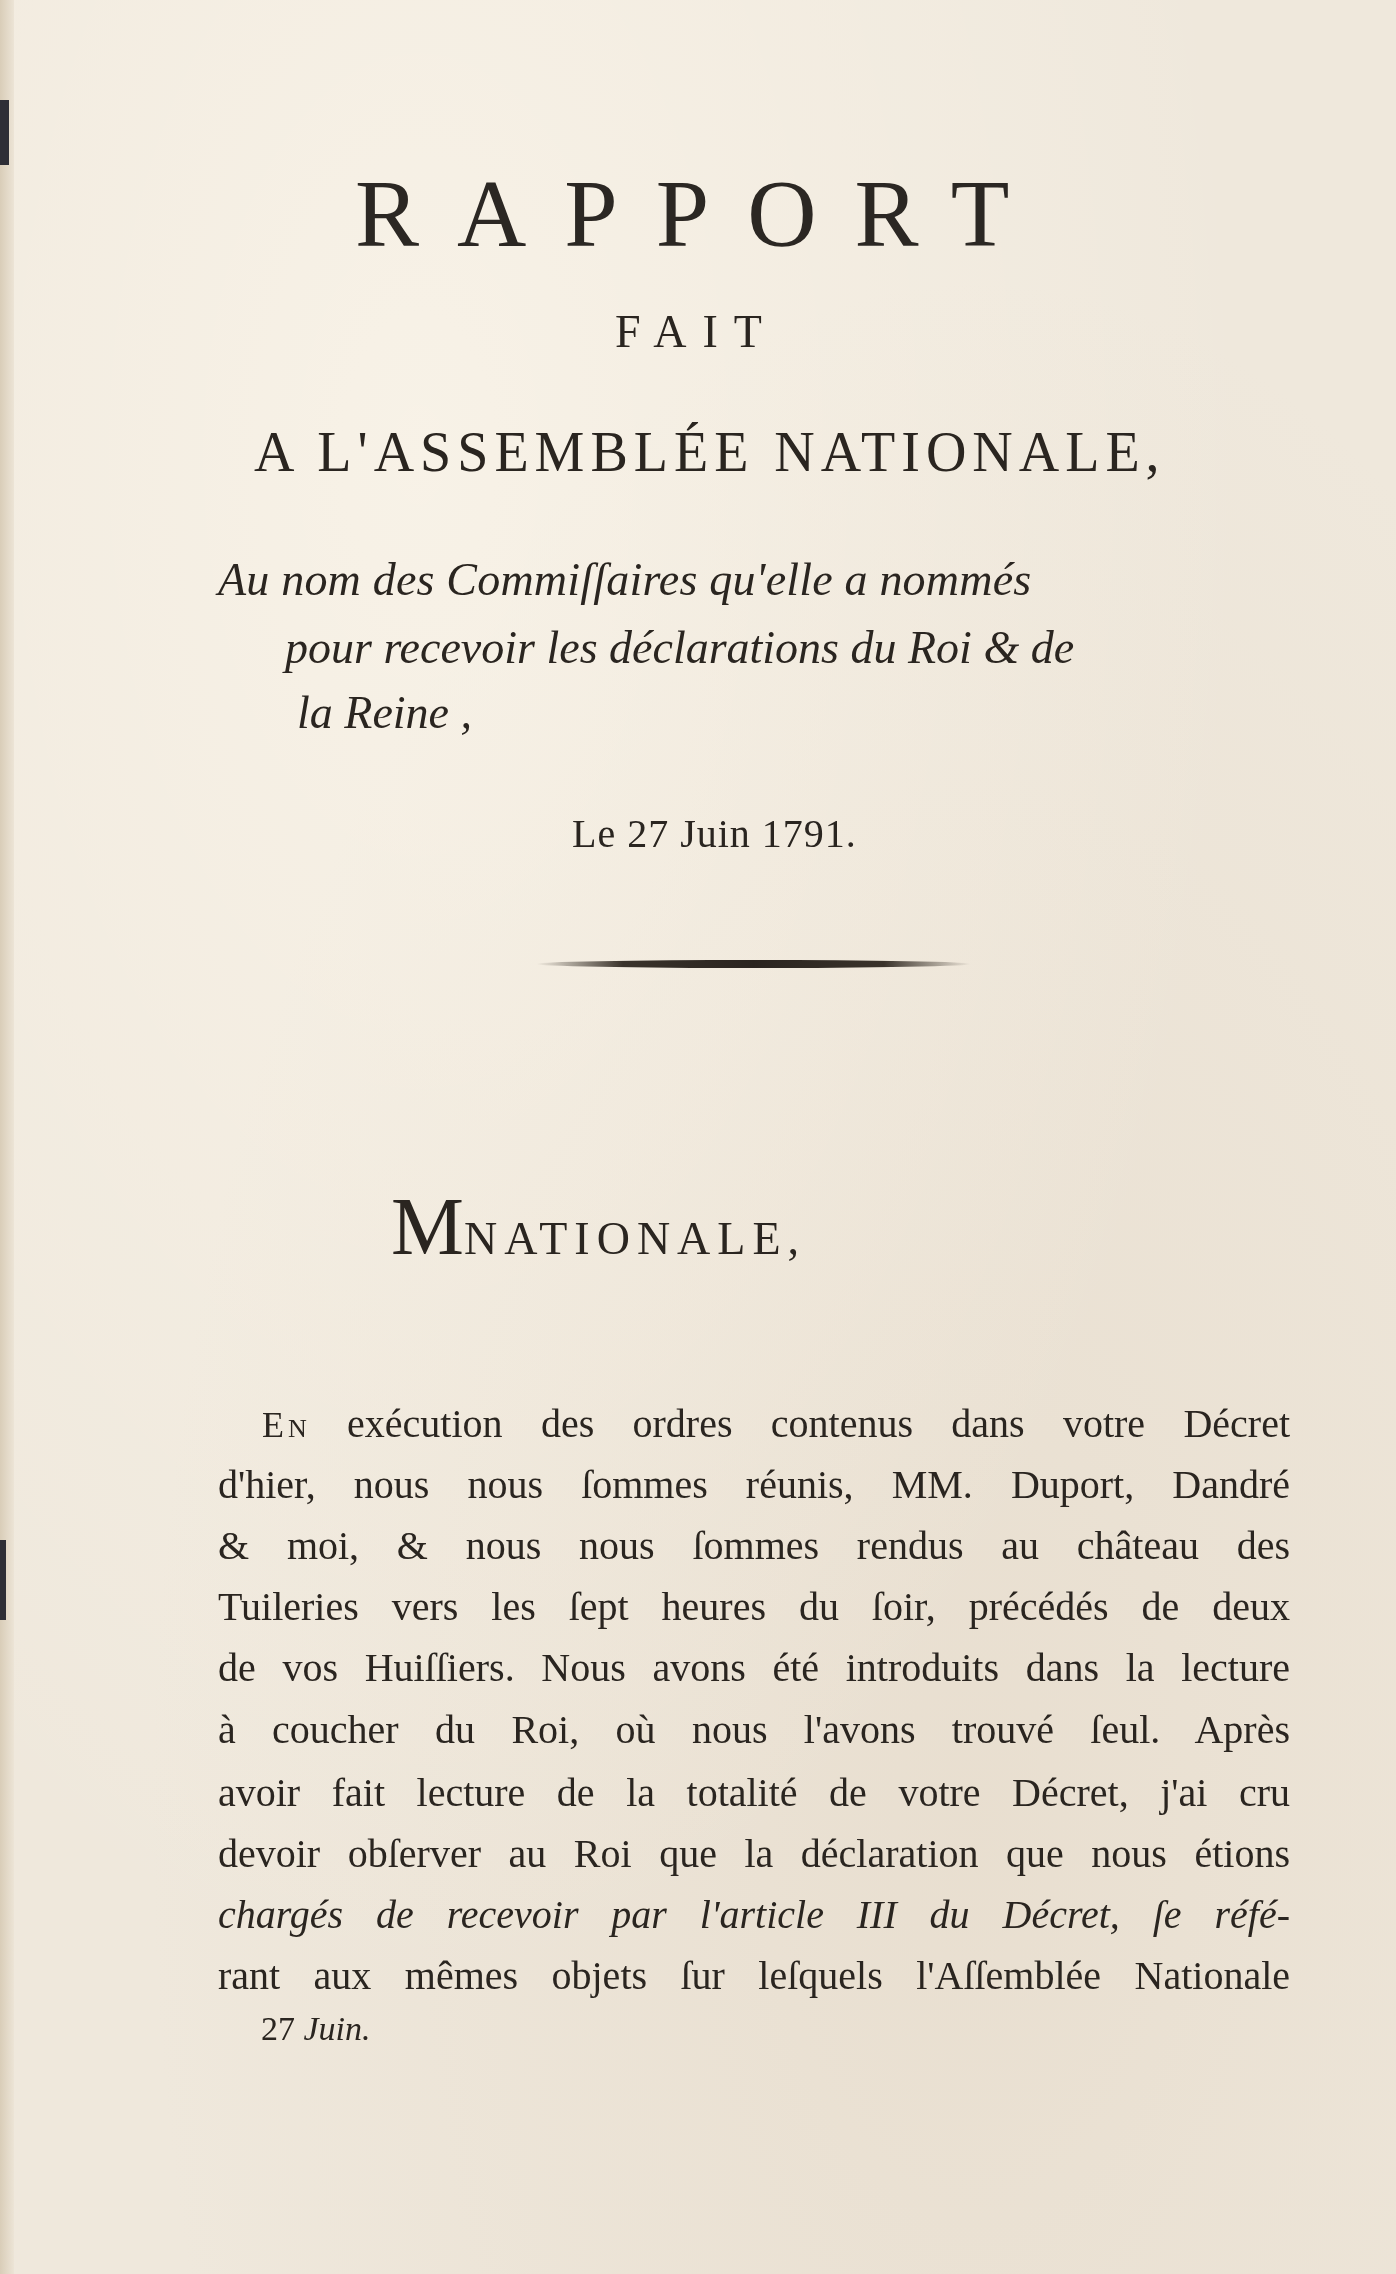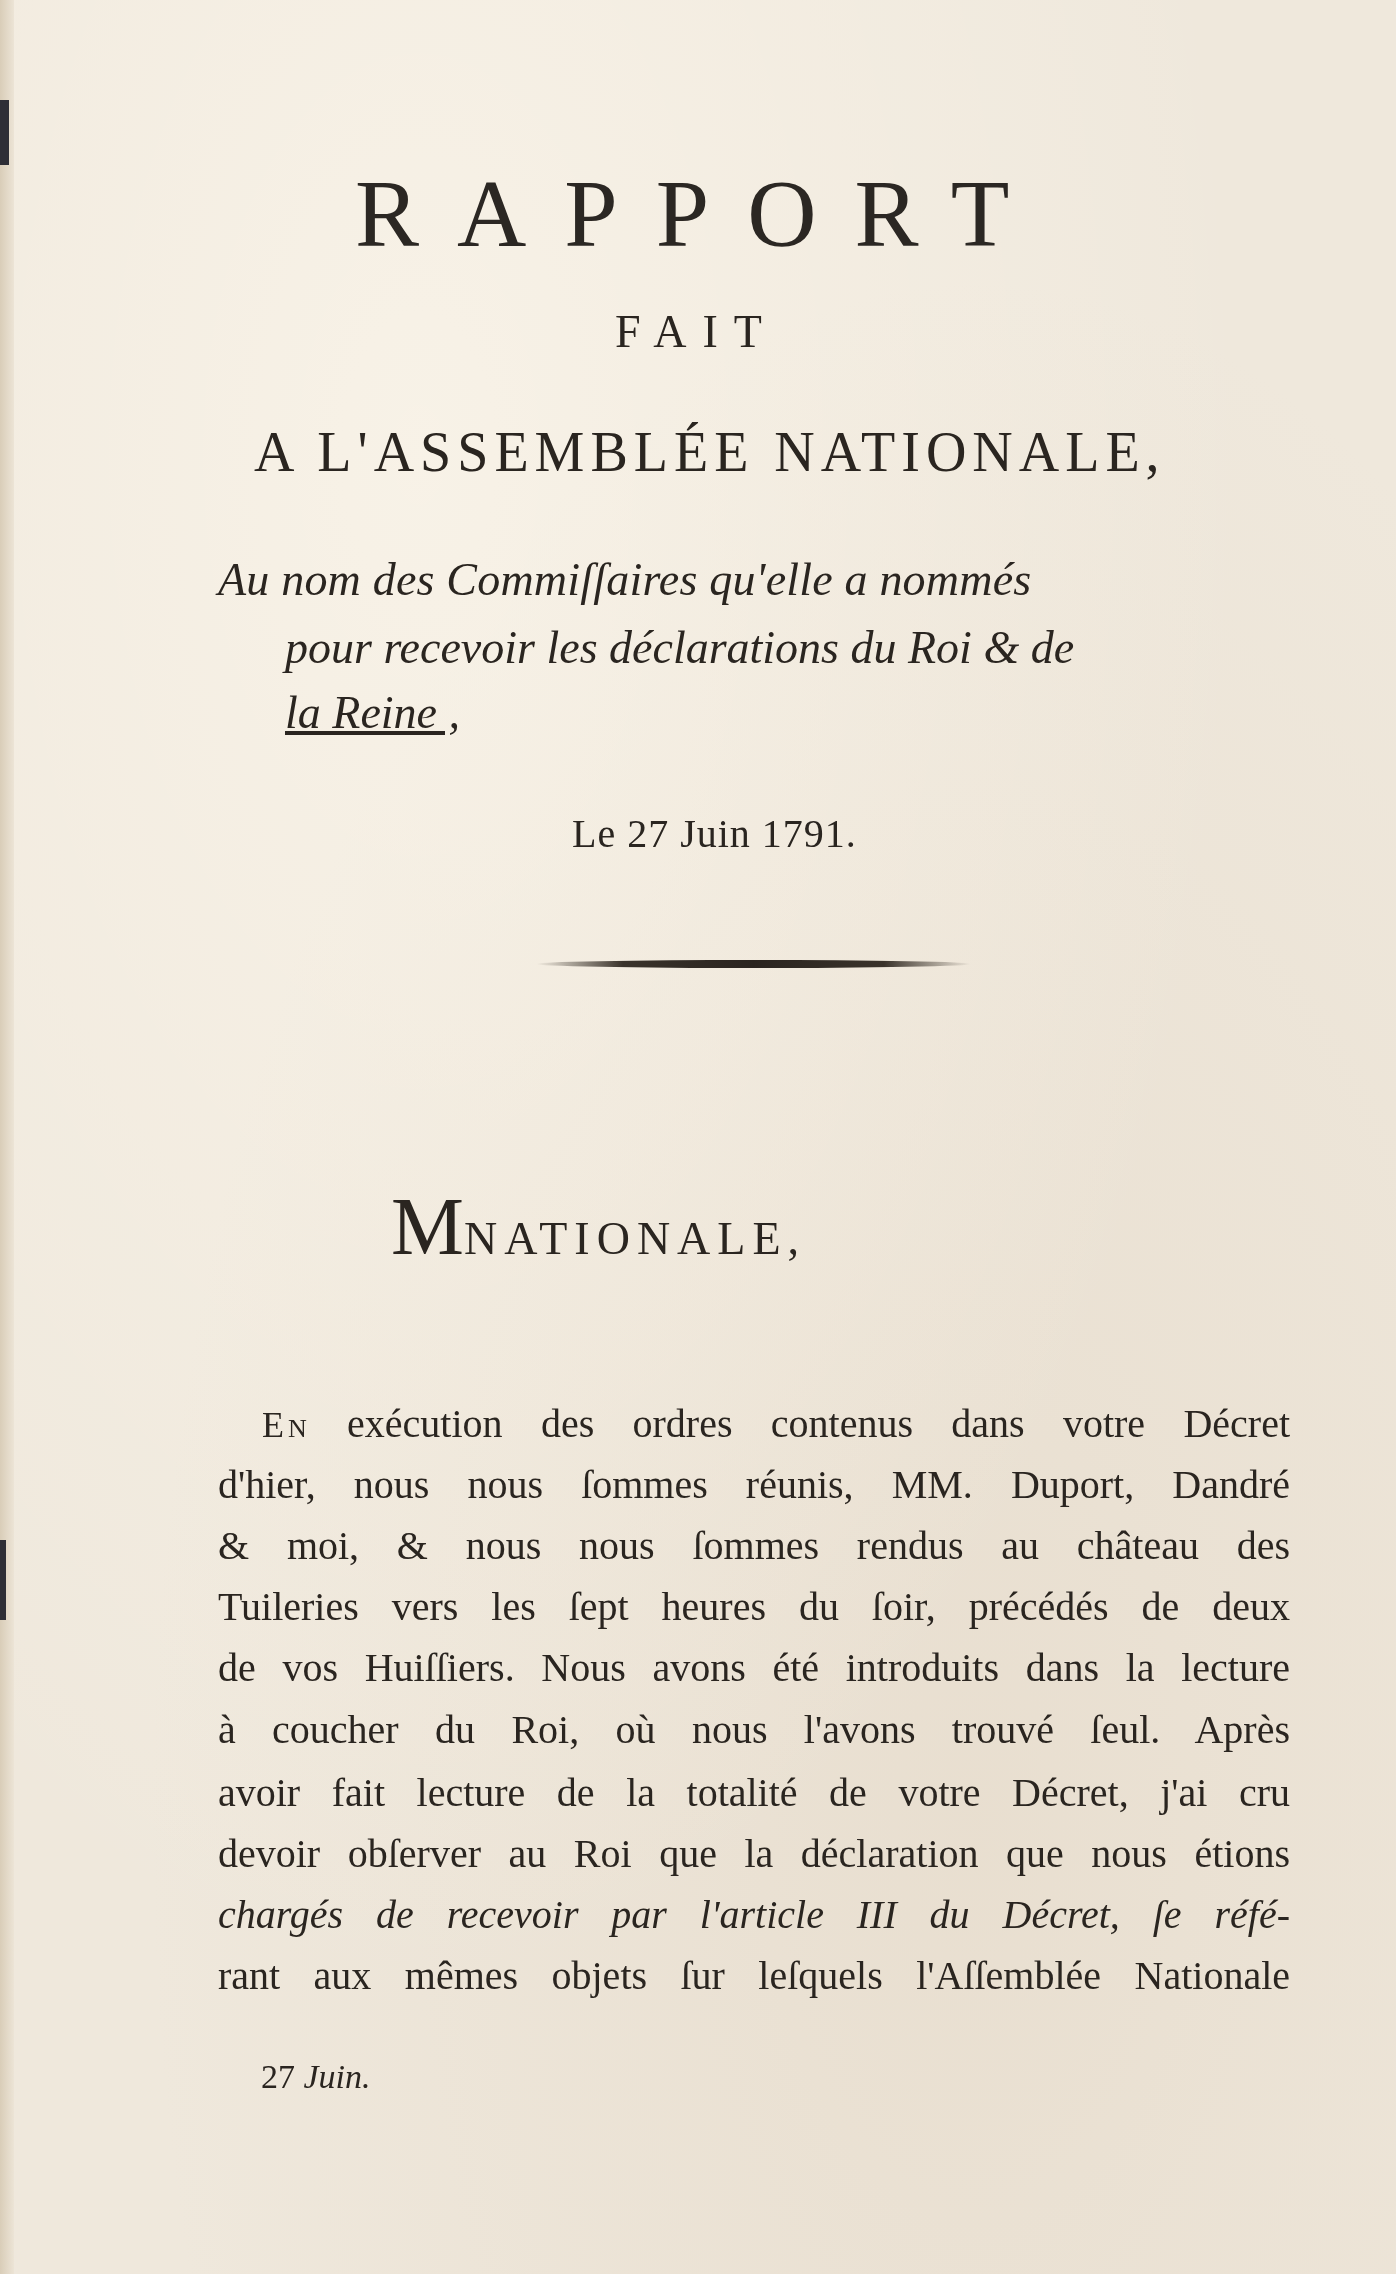--- a/index.html
+++ b/index.html
@@ -22,34 +22,34 @@
   .line { position:absolute; white-space:nowrap; }
   .title {
     left:355px; top:158px; width:785px; font-size:96px; letter-spacing:38px;
     text-align:left; color:#2b2723; font-weight:normal;
   }
   .fait { left:615px; top:305px; font-size:46px; letter-spacing:16px; }
   .assemblee { left:254px; top:420px; font-size:56px; letter-spacing:6px; }
   .ital { font-style:italic; font-size:46px; color:#2a2520; }
   .i1 { left:218px; top:553px; letter-spacing:0.2px; }
   .i2 { left:285px; top:621px; }
-  .i3 { left:285px; top:686px;text-decoration:underline; }
+  .i3 { left:297px; top:686px; }
   .date { left:572px; top:810px; font-size:40px; letter-spacing:1px; }
   .rule {
     position:absolute; left:536px; top:960px; width:435px; height:8px;
     background:linear-gradient(90deg,rgba(40,35,30,0) 0%,#3a332b 20%,#2a241f 50%,#3a332b 80%,rgba(40,35,30,0) 100%);
     border-radius:50%;
   }
   .messieurs { left:391px; top:1180px; font-size:46px; letter-spacing:7px; }
   .messieurs .cap { font-size:82px; letter-spacing:0; }
   .body-line { left:218px; font-size:40px; width:1072px; text-align:justify; text-align-last:justify; }
   .body-line.first { left:262px; width:1028px; }
   .body-line .sc { font-size:36px; letter-spacing:4px; }
   .body-line .smallcap { font-size:26px; letter-spacing:2px; }
-  .footer { left:261px; top:2010px; font-size:34px;margin-top:48px; }
+  .footer { left:261px; top:2010px; font-size:34px; }
   .footer .ital-j { font-style:italic; }
 </style>
 </head>
 <body>
 
 <div class="edge-left"></div>
 <div class="edge-tab" style="top:100px;height:65px;"></div>
 <div class="edge-tab" style="top:1540px;height:80px;width:6px;"></div>
 
 <div class="line title">RAPPORT</div>

